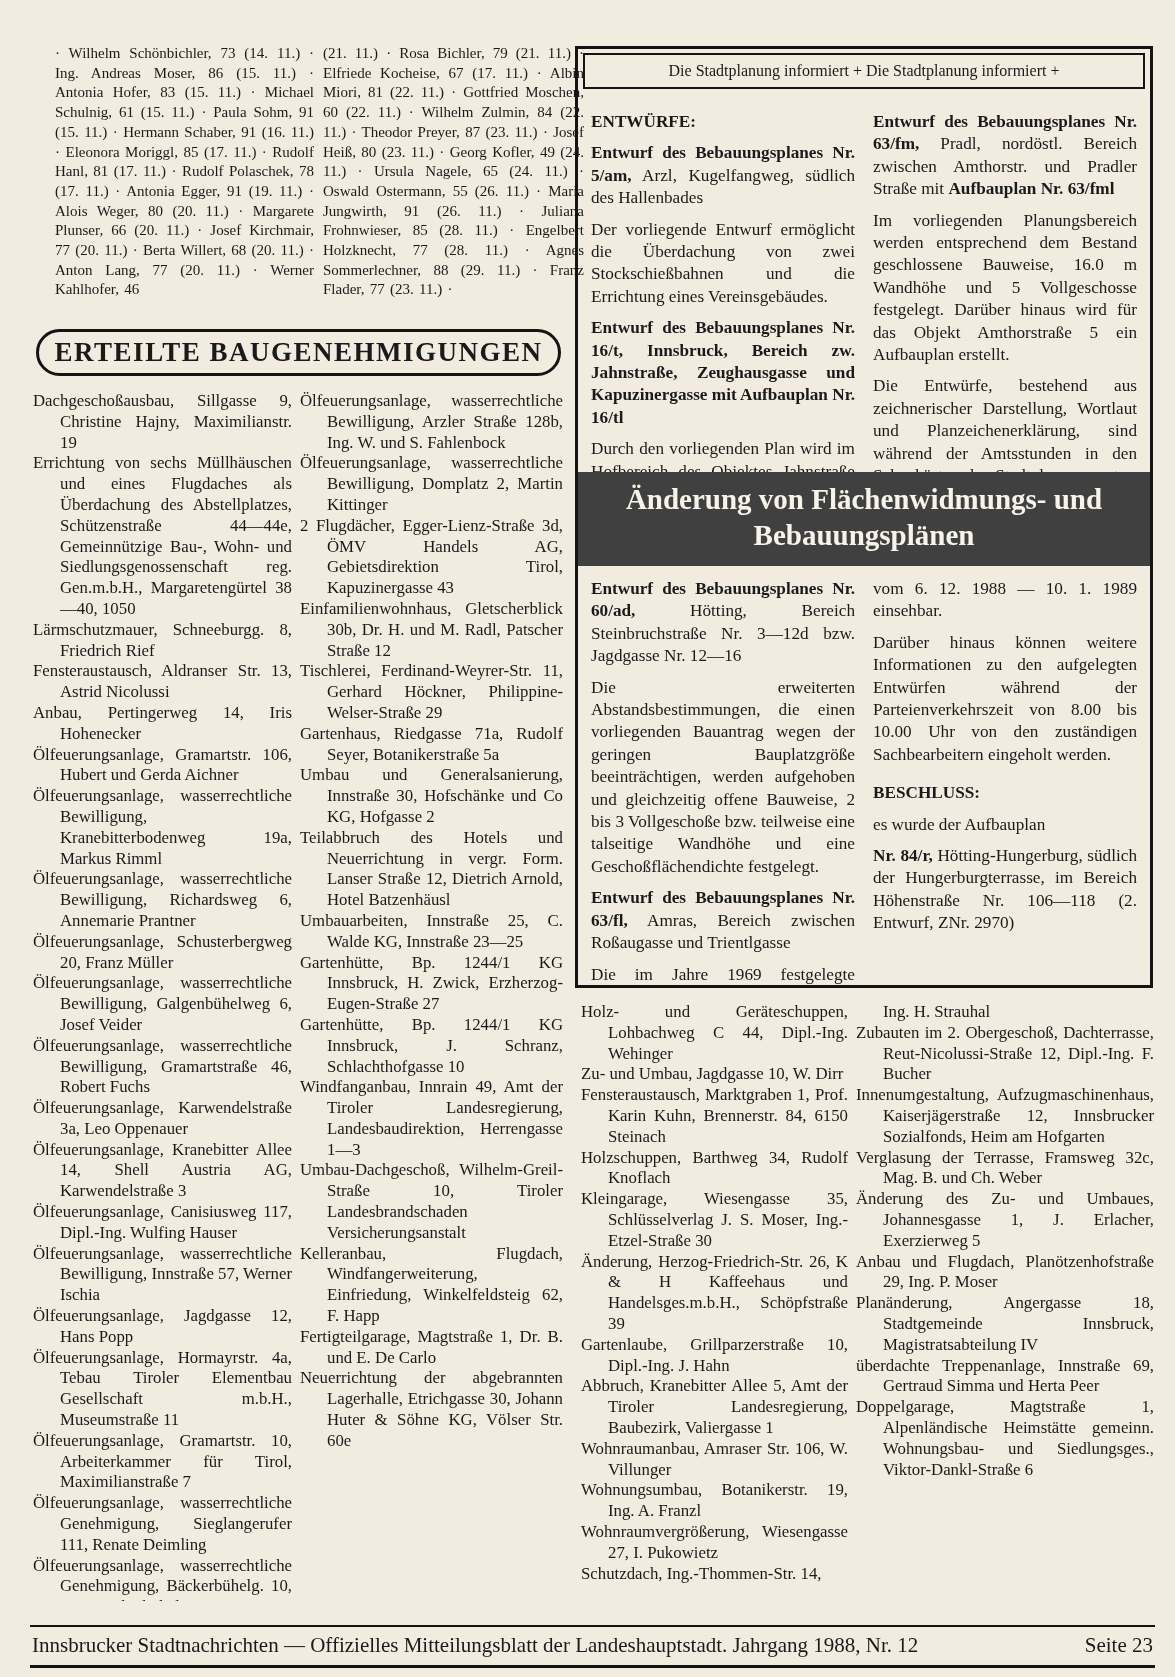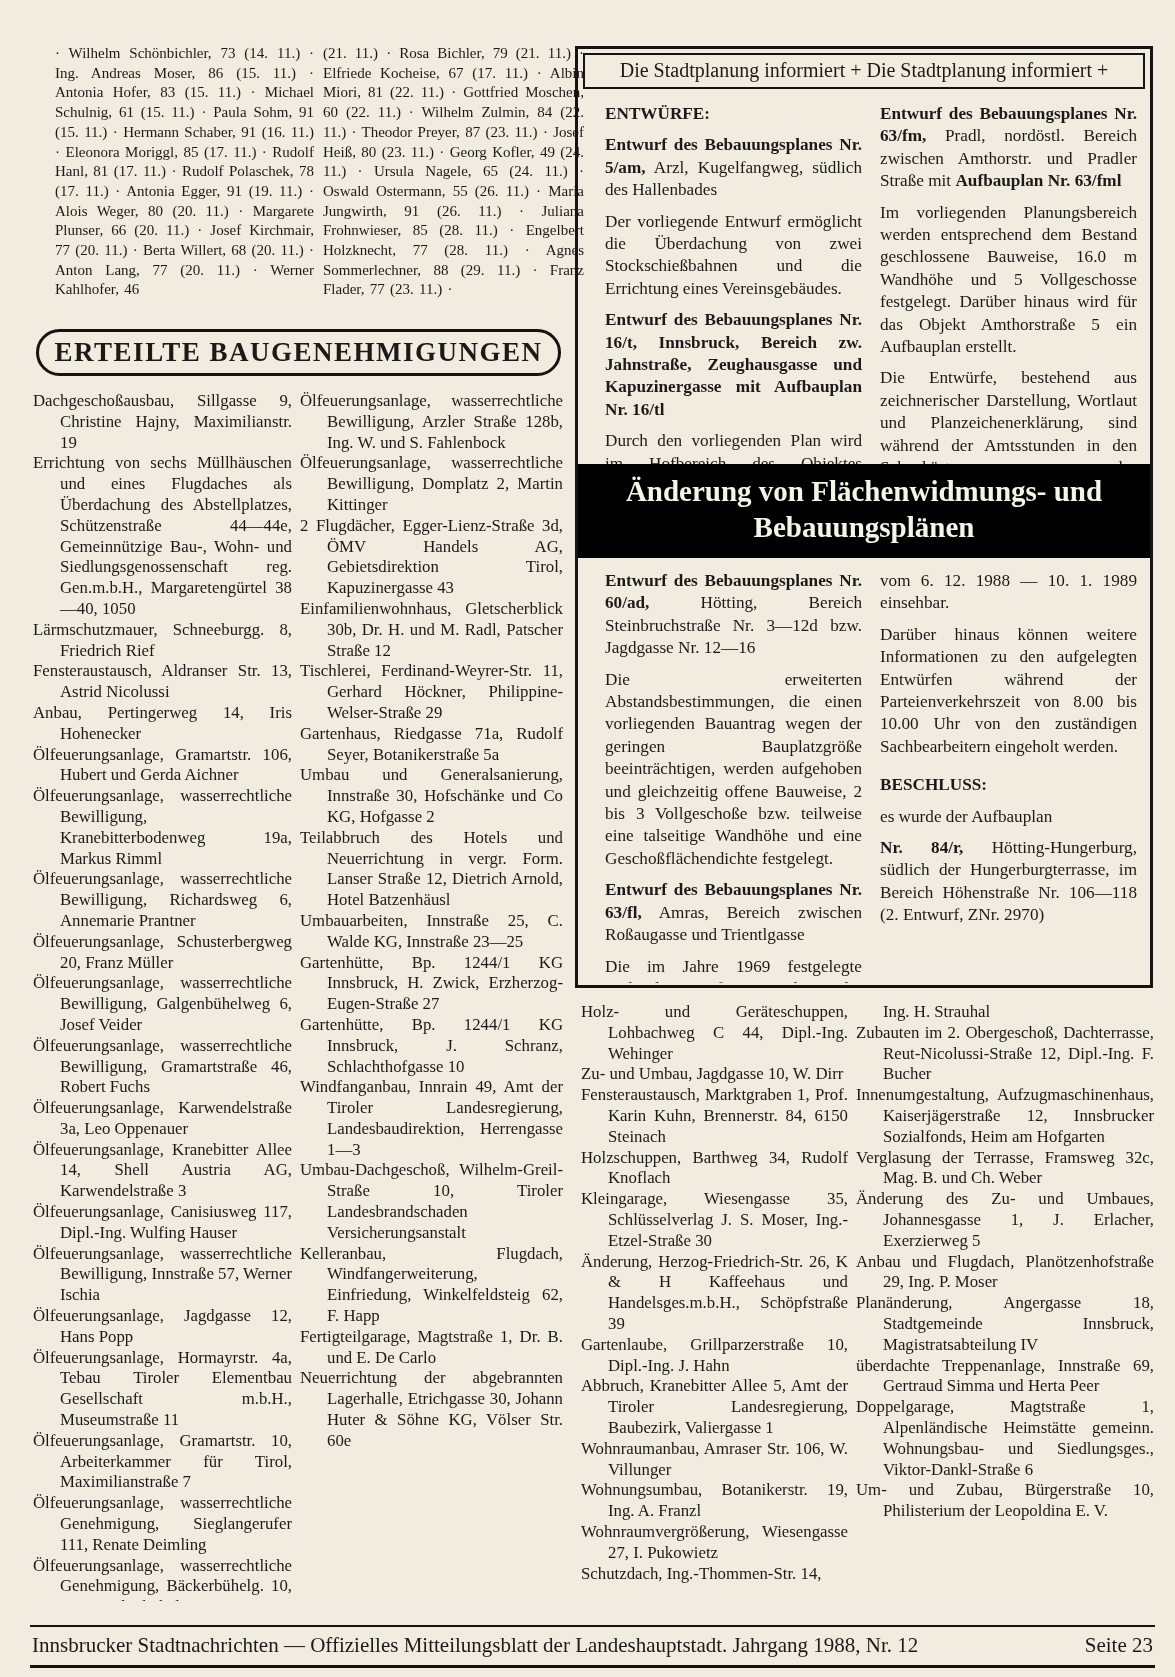--- a/index.html
+++ b/index.html
@@ -34,24 +34,24 @@
     margin:0; padding-left:27px; text-indent:-27px; text-align:justify;
   }
   .permits p.entry.cont { padding-left:27px; text-indent:0; }
 
   
   .stadt-box {
     position:absolute; left:575px; top:46px; width:578px; height:942px;
     border:3px solid #141414; box-sizing:border-box; overflow:hidden;
   }
   .stadt-header {
-    margin:4px 5px 4px 5px; border:2px solid #141414;
-    text-align:center; font-size:20px; line-height:25px; padding:3px 0 4px;
+    margin:4px 5px 12px 5px; border:2px solid #141414;
+    text-align:center; font-size:16px; line-height:25px; padding:3px 0 4px;
   }
-  .box-cols { display:flex; gap:18px; padding:10px 13px 0 27px; box-sizing:border-box; overflow:hidden; }
+  .box-cols { display:flex; gap:18px; padding:10px 13px 0 13px; box-sizing:border-box; overflow:hidden; }
   .box-cols.top { height:371px; }
   .box-cols.bottom { height:425px; padding-top:12px; }
   .box-col { flex:1; font-size:17.2px; line-height:22.4px; text-align:justify; }
   .box-col p { margin:0 0 9px 0; }
   .bh { font-weight:bold; }
   .box-col p.mt { margin-top:16px; }
   .banner {
     background:#0d0d0c; color:#f6f3e9; text-align:center; font-weight:bold;
     font-size:29px; line-height:36px; padding:9px 0 13px 0;
   }
@@ -83,21 +83,21 @@
         <p class="bh">Entwurf des Bebauungsplanes Nr. 16/t, Innsbruck, Bereich zw. Jahnstraße, Zeughausgasse und Kapuzinergasse mit Aufbauplan Nr. 16/tl</p>
         <p>Durch den vorliegenden Plan wird im Hofbereich des Objektes Jahnstraße Nr. 29 ein Liftanbau ermöglicht.</p>
       </div>
       <div class="box-col">
         <p><span class="bh">Entwurf des Bebauungsplanes Nr. 63/fm,</span><span> Pradl, nordöstl. Bereich zwischen Amthorstr. und Pradler Straße mit </span><span class="bh">Aufbauplan Nr. 63/fml</span></p>
         <p>Im vorliegenden Planungsbereich werden entsprechend dem Bestand geschlossene Bauweise, 16.0 m Wandhöhe und 5 Vollgeschosse festgelegt. Darüber hinaus wird für das Objekt Amthorstraße 5 ein Aufbauplan erstellt.</p>
         <p>Die Entwürfe, bestehend aus zeichnerischer Darstellung, Wortlaut und Planzeichenerklärung, sind während der Amtsstunden in den Schaukästen des Stadtplanungsamtes, Fallmerayerstraße 1, 4. Stock,</p>
       </div>
     </div>
 
-    <div class="banner" style="background: #000000; color: rgb(246, 243, 233);">
+    <div class="banner" style="background: #404040; color: rgb(246, 243, 233);">
       <div>Änderung von Flächenwidmungs- und</div>
       <div>Bebauungsplänen</div>
     </div>
 
     <div class="box-cols bottom">
       <div class="box-col">
         <p><span class="bh">Entwurf des Bebauungsplanes Nr. 60/ad,</span><span> Hötting, Bereich Steinbruchstraße Nr. 3—12d bzw. Jagdgasse Nr. 12—16</span></p>
         <p>Die erweiterten Abstandsbestimmungen, die einen vorliegenden Bauantrag wegen der geringen Bauplatzgröße beeinträchtigen, werden aufgehoben und gleichzeitig offene Bauweise, 2 bis 3 Vollgeschoße bzw. teilweise eine talseitige Wandhöhe und eine Geschoßflächendichte festgelegt.</p>
         <p><span class="bh">Entwurf des Bebauungsplanes Nr. 63/fl,</span><span> Amras, Bereich zwischen Roßaugasse und Trientlgasse</span></p>
         <p>Die im Jahre 1969 festgelegte Verbindungsstraße zwischen der Roßaugasse und der Trientlgasse wird aufgelassen und daher aus dem Bebauungsplan herausgenommen.</p>
@@ -172,21 +172,20 @@
   <div class="permits pc4">
       <p class="entry cont">Ing. H. Strauhal</p>
       <p class="entry">Zubauten im 2. Obergeschoß, Dachterrasse, Reut-Nicolussi-Straße 12, Dipl.-Ing. F. Bucher</p>
       <p class="entry">Innenumgestaltung, Aufzugmaschinenhaus, Kaiserjägerstraße 12, Innsbrucker Sozialfonds, Heim am Hofgarten</p>
       <p class="entry">Verglasung der Terrasse, Framsweg 32c, Mag. B. und Ch. Weber</p>
       <p class="entry">Änderung des Zu- und Umbaues, Johannesgasse 1, J. Erlacher, Exerzierweg 5</p>
       <p class="entry">Anbau und Flugdach, Planötzenhofstraße 29, Ing. P. Moser</p>
       <p class="entry">Planänderung, Angergasse 18, Stadtgemeinde Innsbruck, Magistratsabteilung IV</p>
       <p class="entry">überdachte Treppenanlage, Innstraße 69, Gertraud Simma und Herta Peer</p>
       <p class="entry">Doppelgarage, Magtstraße 1, Alpenländische Heimstätte gemeinn. Wohnungsbau- und Siedlungsges., Viktor-Dankl-Straße 6</p>
-      <p class="entry">Um- und Zubau, Bürgerstraße 10, Philisterium der Leopoldina E. V.</p>
     </div>
 
   <div class="footer">
     <span>Innsbrucker Stadtnachrichten — Offizielles Mitteilungsblatt der Landeshauptstadt. Jahrgang 1988, Nr. 12</span>
     <span>Seite 23</span>
   </div>
 
 </div>
 
 </body></html>

